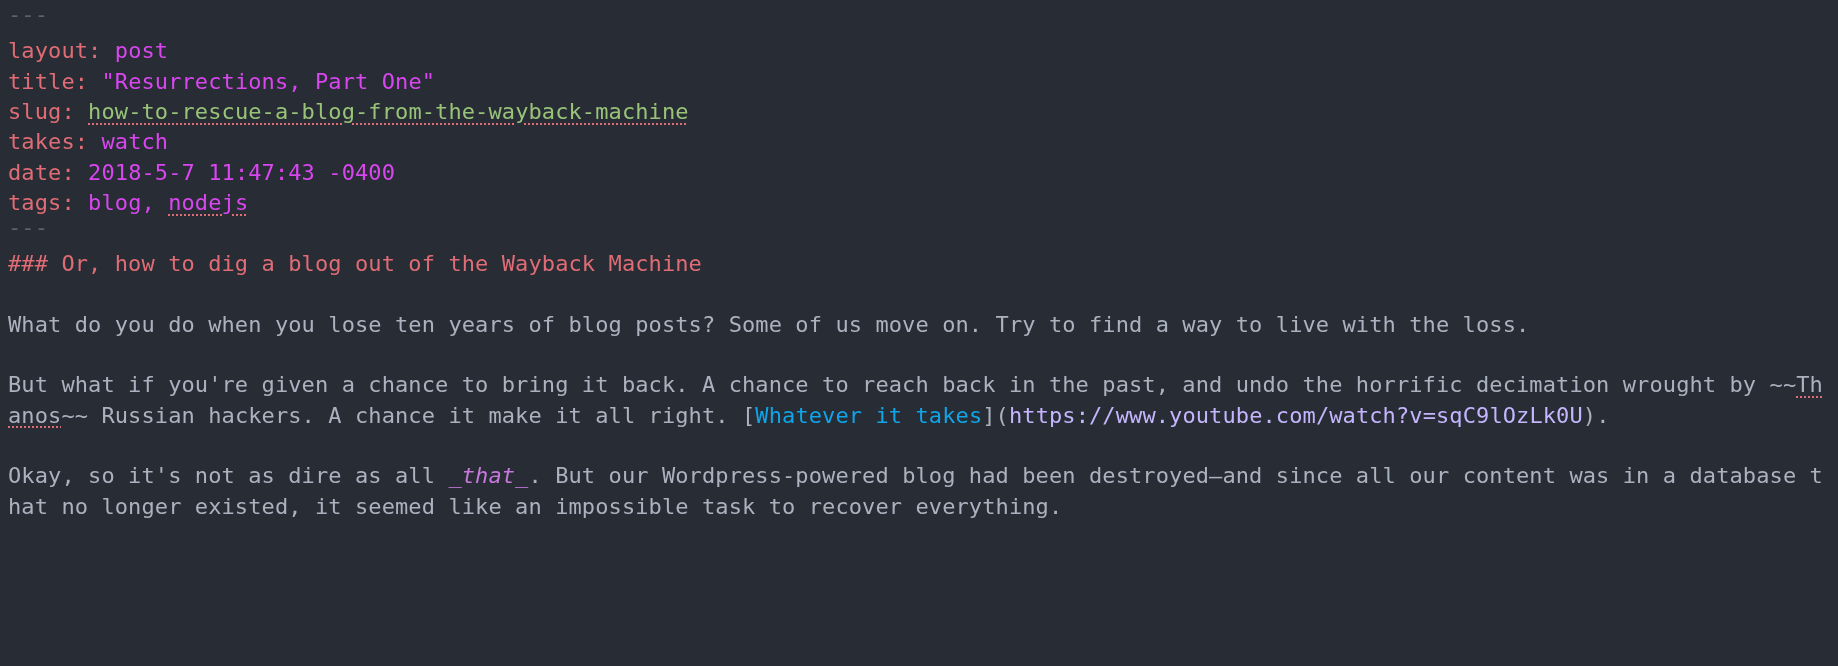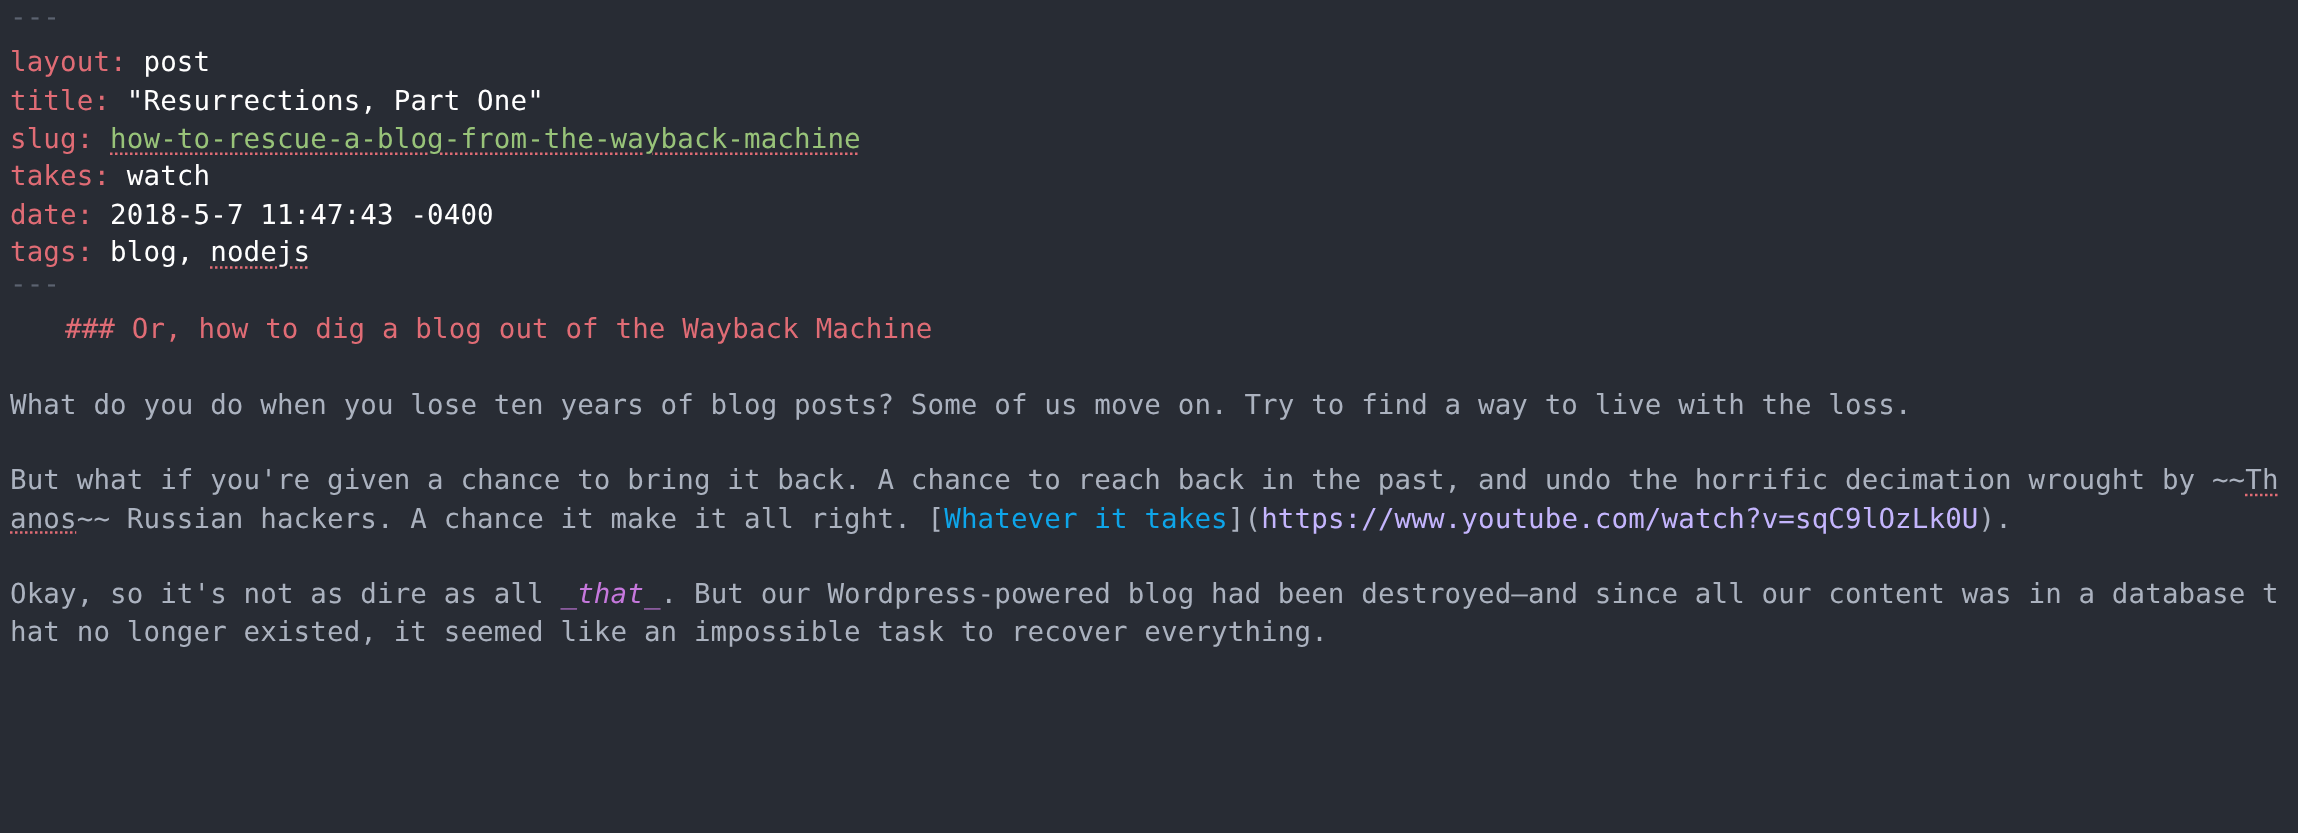--- a/index.html
+++ b/index.html
@@ -15,31 +15,31 @@
     height: 666px;
     overflow: hidden;
     letter-spacing: 0.1px;
   }
   .dashes {
     color: #5c6370;
     position: relative;
     top: -6px;
   }
   .key   { color: #e06c75; }
-  .val   { color: #ffffff; }
+  .val   { color: #d946ef; }
   .slugv {
     color: #98c379;
     text-decoration: underline dotted #e06c75 2px;
     text-underline-offset: 4px;
   }
   .spellerr {
     text-decoration: underline dotted #e06c75 2px;
     text-underline-offset: 4px;
   }
-  .heading { color: #e06c75; margin-left: 44px; }
+  .heading { color: #e06c75; }
   .para    { color: #abb2bf; }
   .emph    { color: #c678dd; font-style: italic; }
   .mdlink  { color: #0ea5e9; }
   .mdurl   { color: #c4b5fd; text-underline-offset: 3px; }
   .punct   { color: #abb2bf; }
   .line    { white-space: pre-wrap; word-break: break-all; }
 </style>
 </head>
 <body>
 

